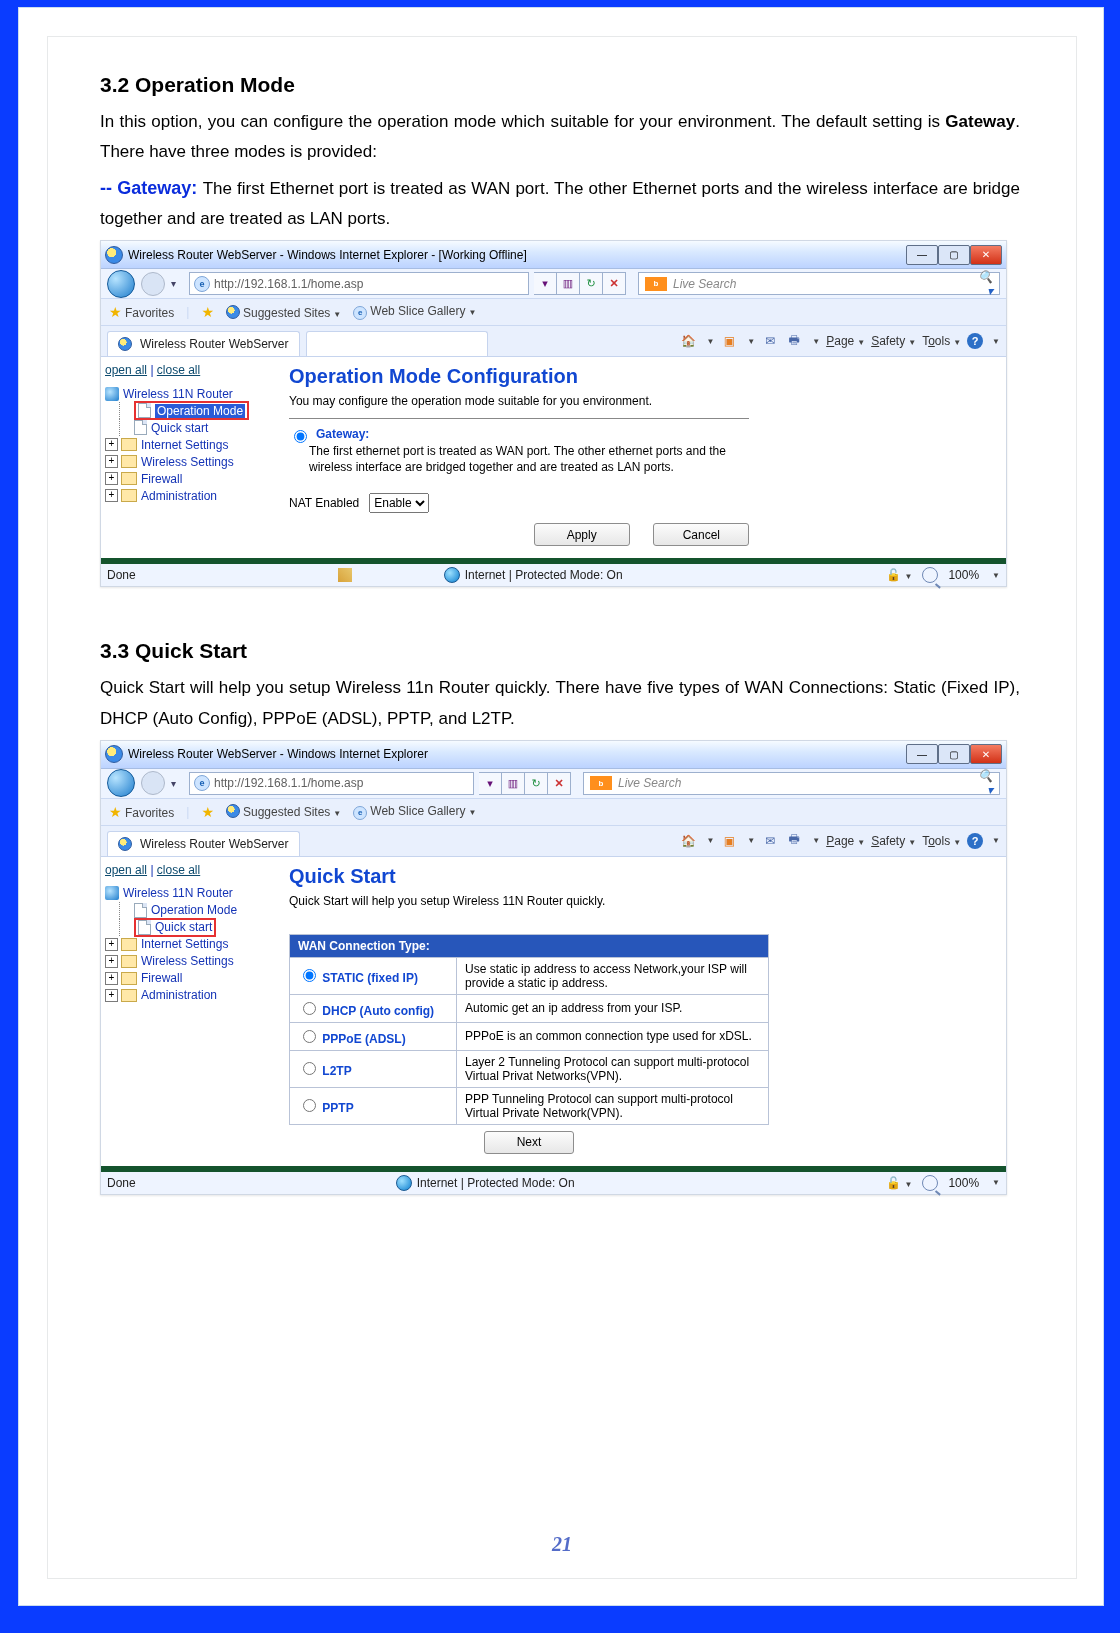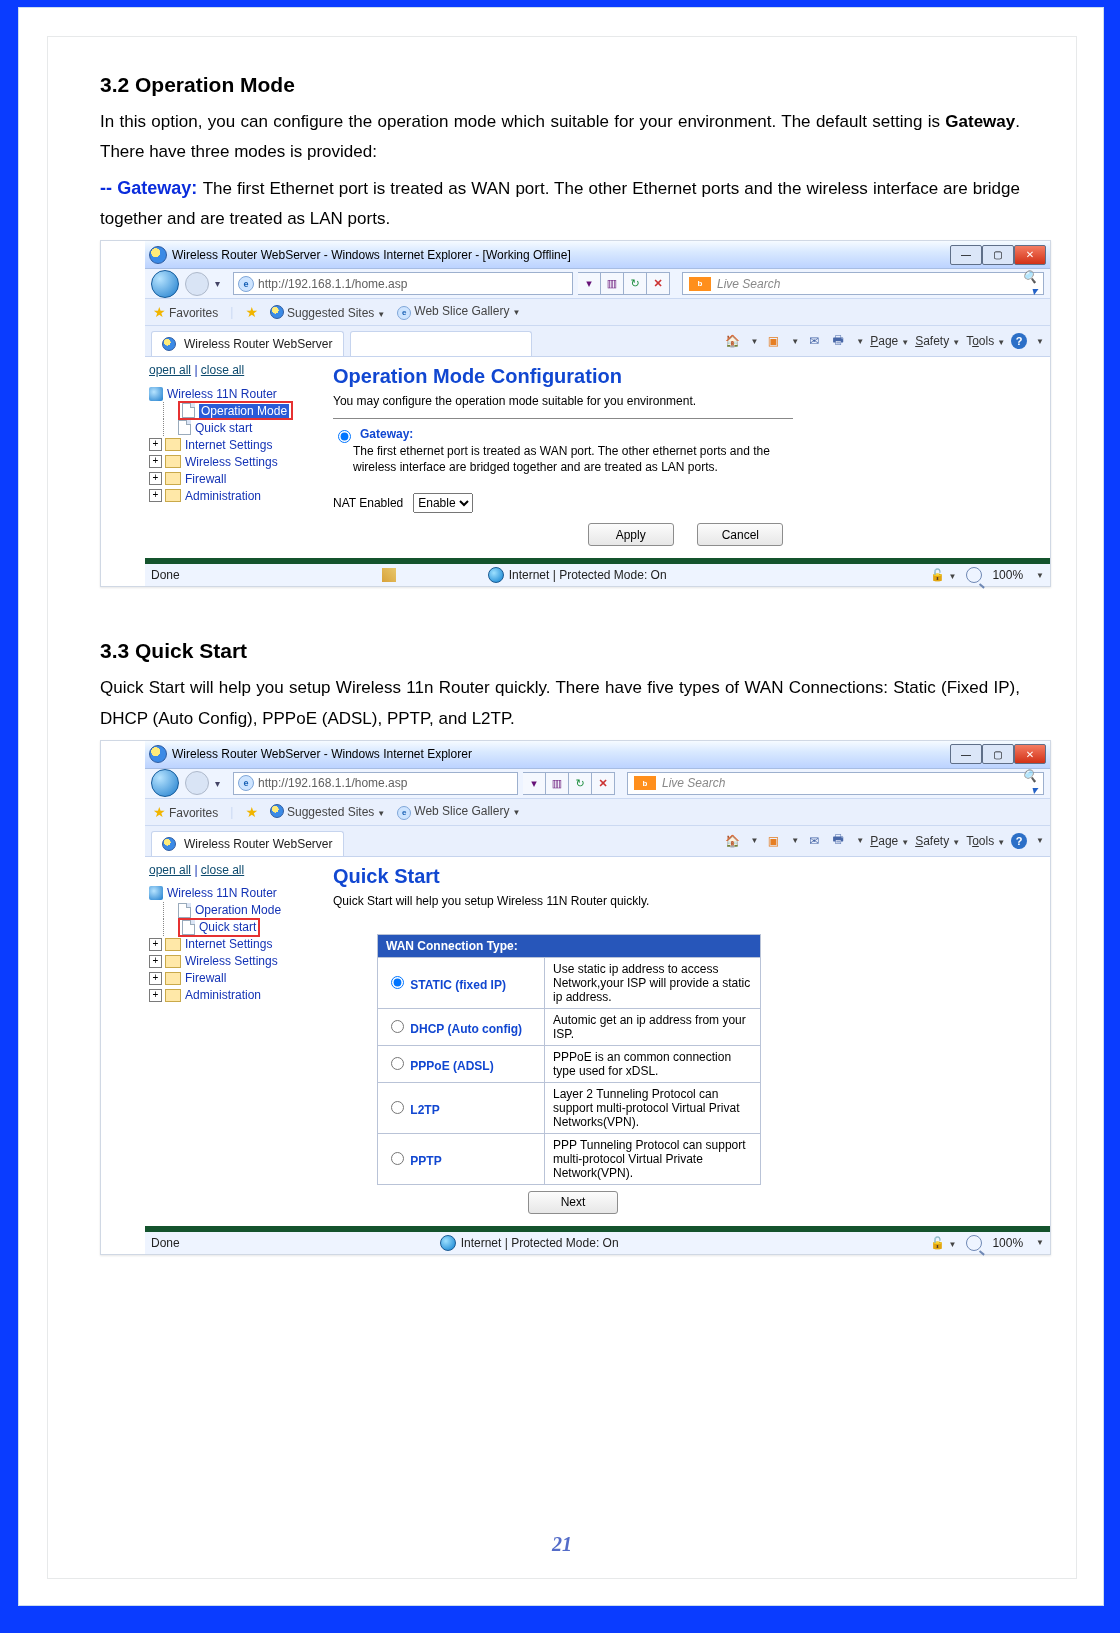--- a/index.html
+++ b/index.html
@@ -16,21 +16,21 @@
     background:#fff; border:1px solid #cde;
   }
   .page-inner { position:absolute; left:28px; top:28px; width:1028px; height:1541px; border:1px solid #e7e9ea; }
   .content { position:absolute; left:52px; top:30px; width:920px; }
   h2.section { font-size:21px; font-weight:700; margin:6px 0 10px; }
   .para { font-size:17px; line-height:1.78; text-align:justify; margin:0 0 4px; }
   .para b { font-weight:700; }
   .gw { color:#0a2cdc; font-weight:700; font-size:18px; }
 
   
-  .shot { position:relative; width:905px; margin:6px 0 28px 0; border:1px solid #d0d8e4; box-shadow:0 1px 2px rgba(0,0,0,.1);padding-left:44px; }
+  .shot { position:relative; width:905px; margin:6px 0 28px 0; border:1px solid #d0d8e4; box-shadow:0 1px 2px rgba(0,0,0,.1); }
   .titlebar { height:27px; background:linear-gradient(#f6fbff,#d9e9ff 40%,#bcd3ff); border-bottom:1px solid #a7bde3; display:flex; align-items:center; padding:0 4px; font-size:12px; color:#000; }
   .ie-icon { width:16px; height:16px; border-radius:50%; background:radial-gradient(circle at 35% 35%,#ffec7a 0 30%,#3b8ae6 31% 100%); border:1px solid #2b5aa0; margin-right:5px; }
   .win-ctrls { margin-left:auto; display:flex; gap:0; }
   .win-btn { width:30px; height:18px; border:1px solid #5f6f88; background:#dbe6f8; border-radius:2px; font-size:10px; display:flex; align-items:center; justify-content:center; }
   .win-btn.close { background:linear-gradient(#f47c62,#d23117); color:#fff; }
 
   .addrbar { height:29px; background:#eef4ff; display:flex; align-items:center; padding:0 6px; gap:6px; border-bottom:1px solid #cbd9f2; }
   .nav-back { width:26px; height:26px; border-radius:50%; background:radial-gradient(circle at 30% 30%,#b7e4ff,#1d7ccc); border:1px solid #135a9a; }
   .nav-fwd { width:22px; height:22px; border-radius:50%; background:#d9e4f5; border:1px solid #aeb9cb; }
   .nav-drop { width:12px; font-size:10px; color:#446; }
@@ -71,23 +71,23 @@
 
   .main { flex:1; padding:6px 12px 12px; font-size:13px; color:#000; }
   .main h3 { color:#1147d1; font-size:20px; margin:2px 0 6px; font-weight:700; }
   .main .sub { font-size:12px; color:#000; }
   .main hr { border:none; border-top:1px solid #888; margin:10px 0 8px; width:460px; }
   .radio-row { display:flex; align-items:flex-start; gap:6px; font-size:12px; }
   .router-desc { margin-left:20px; font-size:12px; line-height:1.35; width:430px; }
   .nat-row { margin-top:18px; font-size:12px; display:flex; align-items:center; gap:10px; }
   select.nat { font-size:12px; height:20px; }
   .btn-row { text-align:center; margin-top:10px; }
-  .winbtn { width:86px; height:23px; font-size:12px; background:linear-gradient(#fcfcfc,#e7e7e7); border:1px solid #8d8d8d; border-radius:3px; margin:0 10px; cursor:pointer; }
-
-  .wan-table { width:384px; border-collapse:collapse; font-size:12px;margin-left:44px; }
+  .winbtn { width:96px; height:23px; font-size:12px; background:linear-gradient(#fcfcfc,#e7e7e7); border:1px solid #8d8d8d; border-radius:3px; margin:0 10px; cursor:pointer; }
+
+  .wan-table { width:480px; border-collapse:collapse; font-size:12px; }
   .wan-head td { background:#2756ba; color:#fff; font-weight:700; padding:4px 8px; border:1px solid #8ea7d6; }
   .wan-table td { border:1px solid #b9c3d7; padding:4px 8px; vertical-align:middle; }
   .wan-table td.opt { width:150px; color:#1147d1; font-weight:700; }
 
   .statusbar { height:22px; border-top:6px solid #14532d; background:#eef4ff; display:flex; align-items:center; font-size:12px; color:#222; padding:0 6px; }
   .statusbar .globe { width:14px; height:14px; border-radius:50%; background:radial-gradient(circle at 35% 35%,#9de0ff,#0b7ecf); margin-right:5px; border:1px solid #1a5a93; }
   .statusbar .pick { width:14px; height:14px; background:linear-gradient(45deg,#d8a23a,#e8c76c); margin:0 2px; }
   .statusbar .zoom { width:14px; height:14px; border:1px solid #6f88b5; border-radius:50%; position:relative; }
   .statusbar .zoom:after{content:"";position:absolute;right:-4px;bottom:-4px;width:6px;height:1.5px;background:#6f88b5;transform:rotate(40deg);}
   .status-mid { flex:0 0 auto; display:flex; align-items:center; margin-left:200px; }

